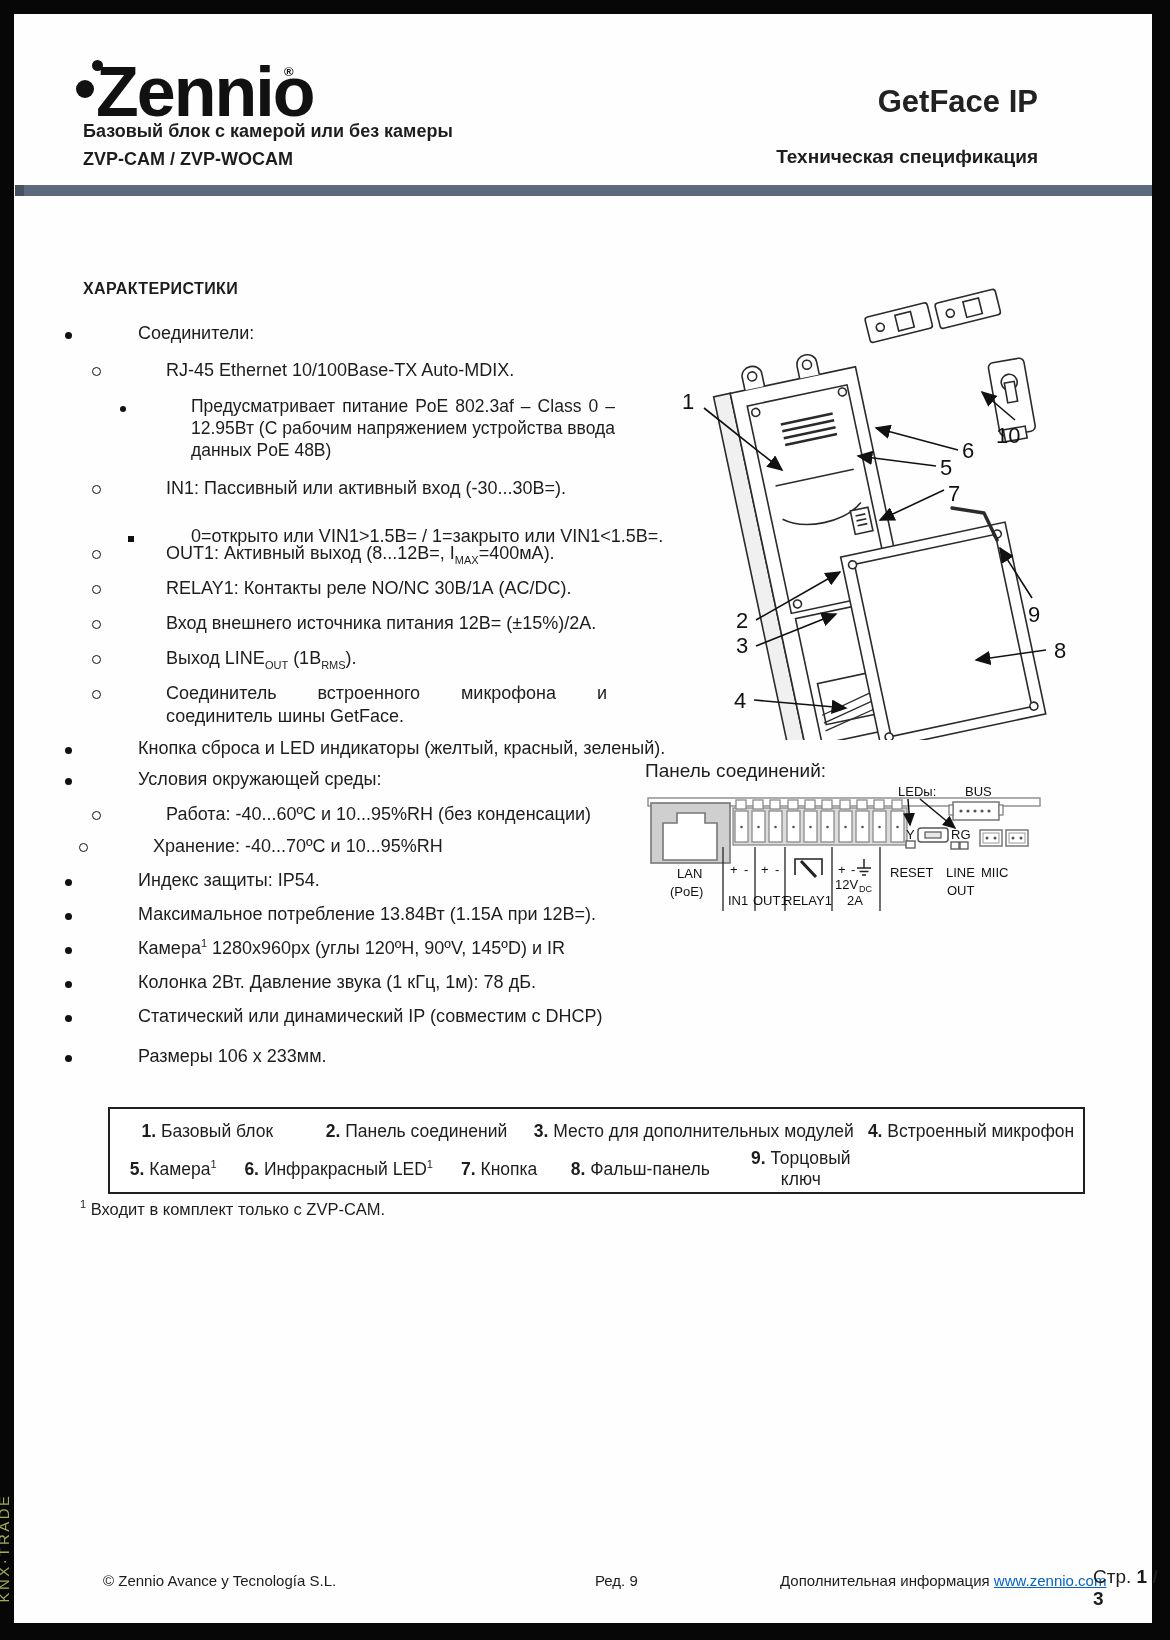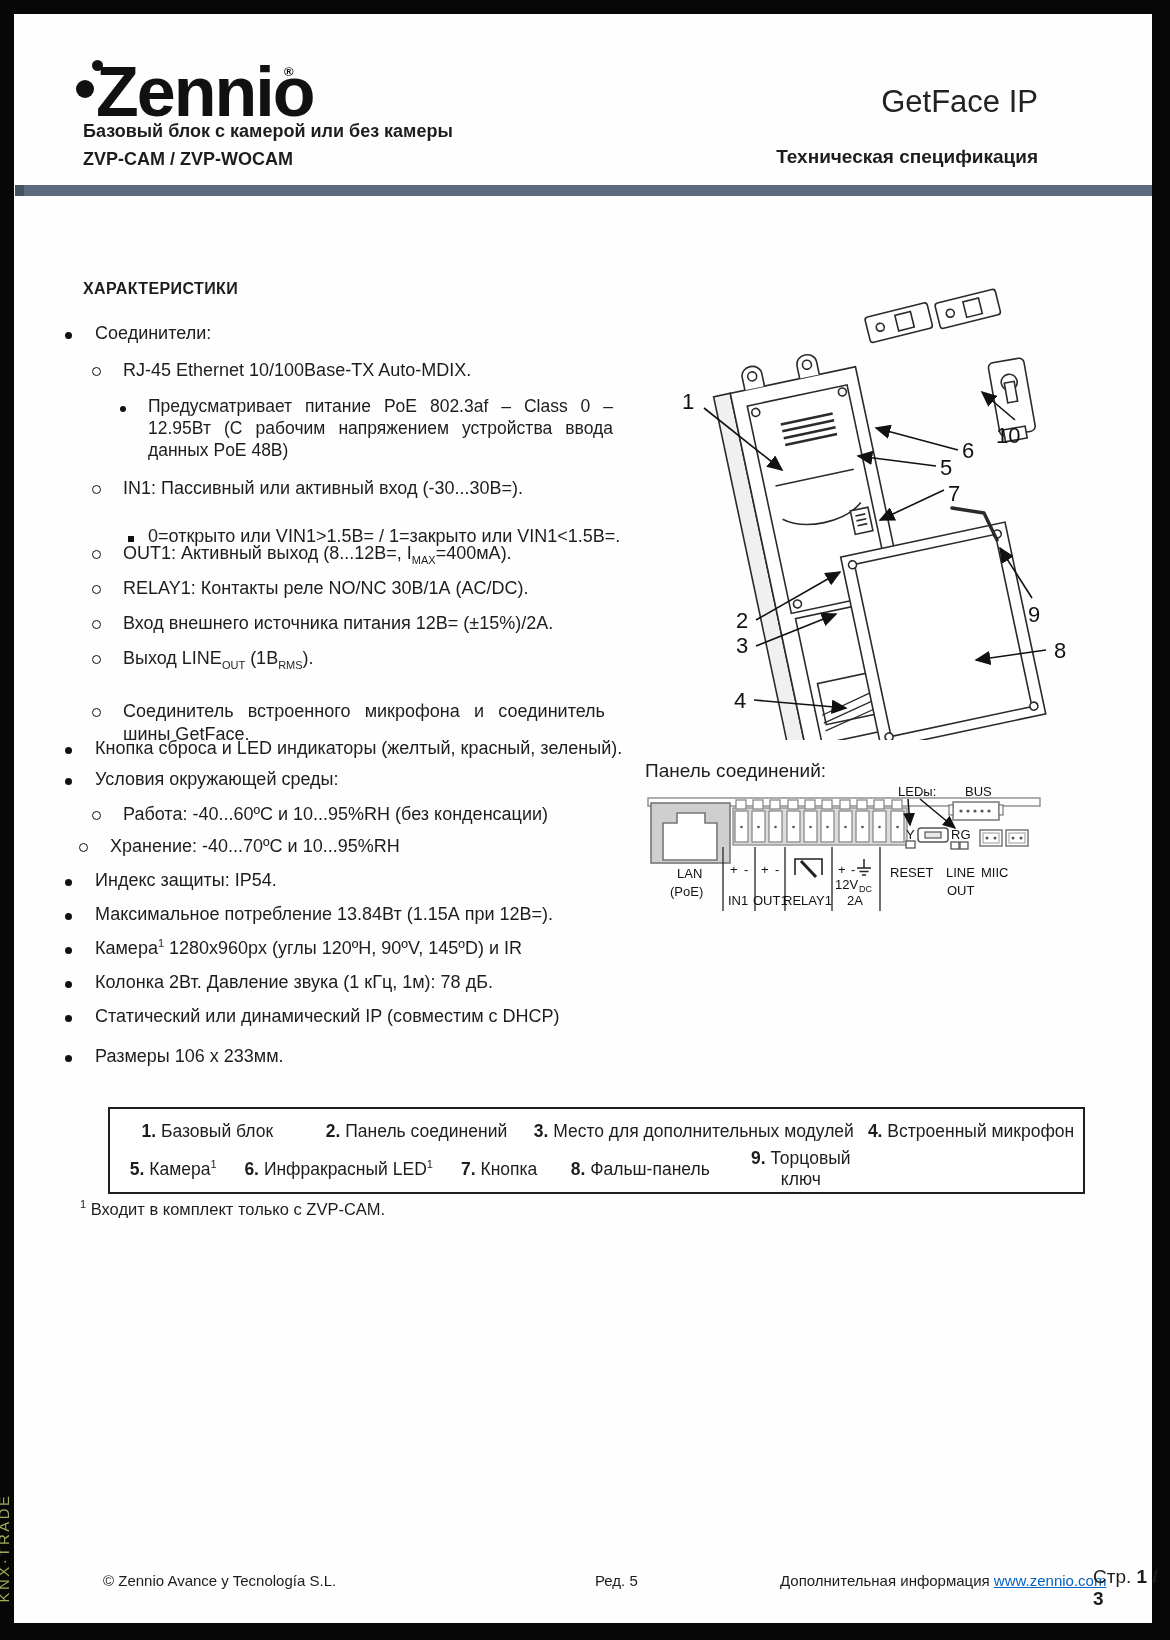--- a/index.html
+++ b/index.html
@@ -14,26 +14,26 @@
 
   
   .logo-text{left:96px;top:52px;font-size:70px;font-weight:800;letter-spacing:-2px;color:#111;}
   .logo-reg{left:284px;top:64px;font-size:13px;font-weight:700;color:#111;}
   .dot{border-radius:50%;background:#111;}
   .dot-big{left:76px;top:80px;width:18px;height:18px;}
   .dot-small{left:92px;top:60px;width:11px;height:11px;}
 
   .subtitle1{left:83px;top:121px;font-size:18px;font-weight:700;}
   .subtitle2{left:83px;top:149px;font-size:18px;font-weight:700;}
-  .product{right:132px;top:84px;font-size:31px;font-weight:400;color:#222;}
+  .product{right:132px;top:84px;font-size:31px;font-weight:700;color:#222;}
   .doc-type{right:132px;top:146px;font-size:19px;font-weight:700;}
 
   .section-title{left:83px;top:280px;font-size:16px;font-weight:700;letter-spacing:.4px;}
 
-  .li{display:flex;line-height:1.25;font-size:18px;color:#1d1d1d;}
+  .li{display:flex;line-height:1.25;font-size:18px;color:#1d1d1d;gap:43px;}
   .li .mk{flex:none;}
   .nowrap{white-space:nowrap;}
   .just{text-align:justify;}
   .mk-dot{display:inline-block;width:7px;height:7px;border-radius:50%;background:#111;margin-top:7px;}
   .mk-circle{display:inline-block;width:7px;height:7px;border-radius:50%;border:1.6px solid #111;margin-top:6px;background:transparent;}
   .mk-sq{display:inline-block;width:6px;height:6px;background:#111;margin-top:8px;}
   sub.sm{font-size:11px;}
   sup.sm{font-size:11px;}
 
   .panel-title{left:645px;top:760px;font-size:19px;}
@@ -108,21 +108,21 @@
   <span>RELAY1: Контакты реле NO/NC 30В/1А (AC/DC).</span>
 </div>
 <div class="abs li nowrap" style="left:92px;top:612px">
   <span class="mk" style="width:31px"><span class="mk-circle"></span></span>
   <span>Вход внешнего источника питания 12В= (±15%)/2А.</span>
 </div>
 <div class="abs li nowrap" style="left:92px;top:647px">
   <span class="mk" style="width:31px"><span class="mk-circle"></span></span>
   <span><span>Выход LINE</span><sub class="sm">OUT</sub><span> (1В</span><sub class="sm">RMS</sub><span>).</span></span>
 </div>
-<div class="abs li" style="left:92px;top:700px;width:515px">
+<div class="abs li" style="left:92px;top:682px;width:515px">
   <span class="mk" style="width:31px"><span class="mk-circle"></span></span>
   <span class="just" style="width:482px;display:inline-block">Соединитель встроенного микрофона и соединитель шины GetFace.</span>
 </div>
 <div class="abs li nowrap" style="left:65px;top:737px">
   <span class="mk" style="width:30px"><span class="mk-dot"></span></span>
   <span>Кнопка сброса и LED индикаторы (желтый, красный, зеленый).</span>
 </div>
 <div class="abs li nowrap" style="left:65px;top:768px">
   <span class="mk" style="width:30px"><span class="mk-dot"></span></span>
   <span>Условия окружающей среды:</span>
@@ -428,21 +428,21 @@
       <div>ключ</div>
     </div>
   </div>
 </div>
 
 <div class="abs footnote">
   <sup class="sm">1</sup><span> Входит в комплект только с ZVP-CAM.</span>
 </div>
 
 <div class="abs footer f-copy">© Zennio Avance y Tecnología S.L.</div>
-<div class="abs footer f-rev">Ред. 5</div>
+<div class="abs footer f-rev">Ред. 9</div>
 <div class="abs footer f-info">
   <span>Дополнительная информация </span><span class="f-link">www.zennio.com</span>
 </div>
 <div class="abs footer f-page-abs">
   <span>Стр. </span><b>1 / 3</b>
 </div>
 
 <div class="abs watermark">KNX·TRADE</div>
 
 </body></html>

